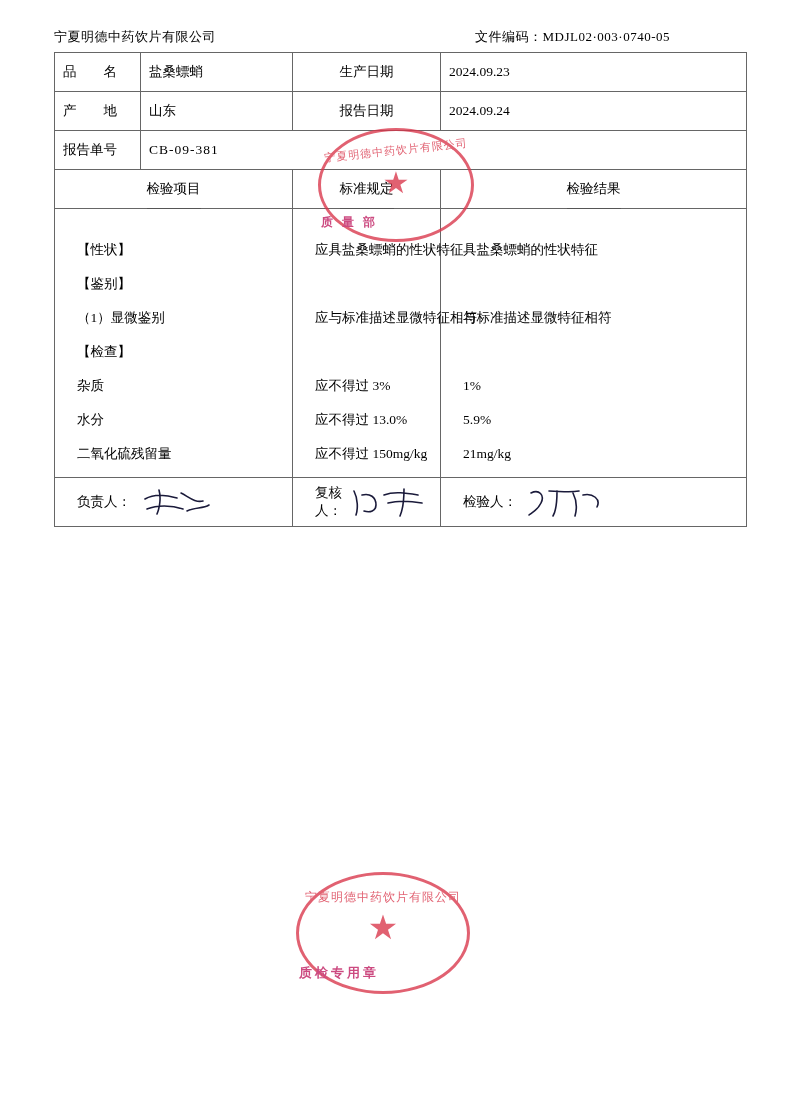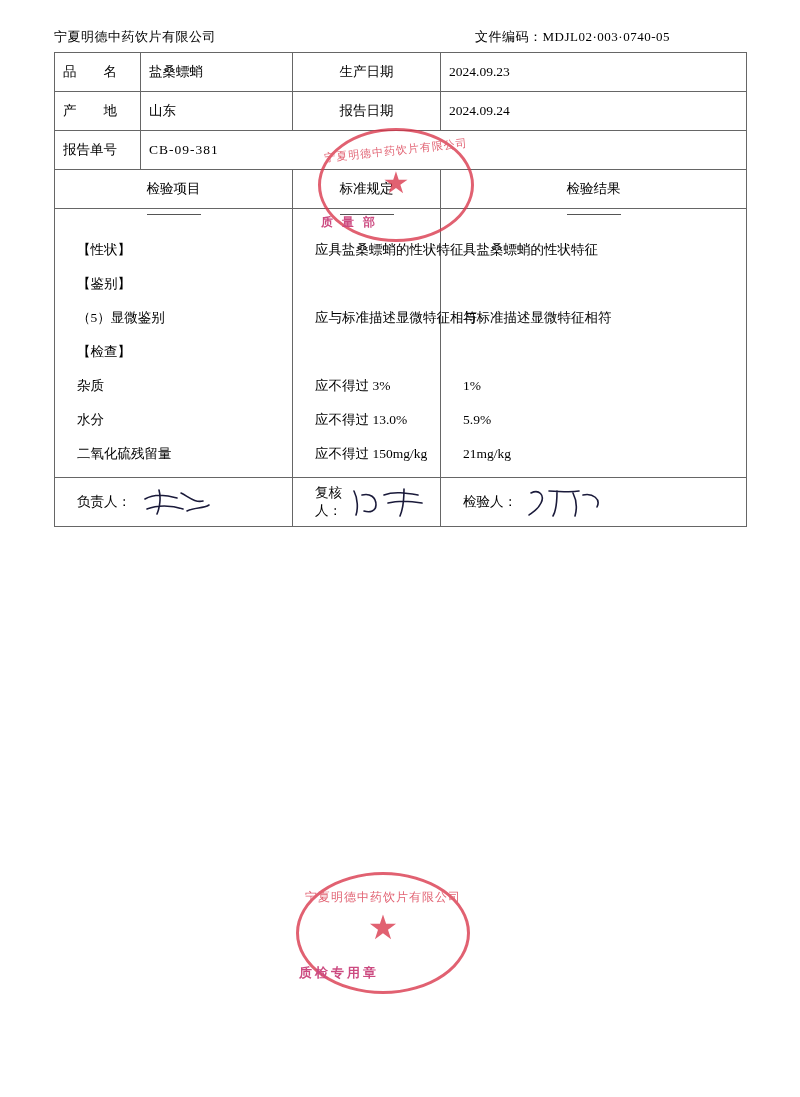--- a/index.html
+++ b/index.html
@@ -61,21 +61,21 @@
   .val { padding-left: 10px; }
   .row-report td { text-align: left; }
   .report-no-val { text-align: center; letter-spacing: 1px; }
   .cols-head td {
     text-align: center;
     height: 34px;
     border-bottom: 1px solid #666;
   }
   .cols-head span {
     border-bottom: 1px solid #555;
-    padding-bottom: 18px;
+    padding-bottom: 12px;
   }
   .body-cell {
     border-left: 1px solid #666;
     border-right: 1px solid #666;
     border-top: none;
     border-bottom: none;
     vertical-align: top;
     padding: 0;
   }
   .items {
@@ -207,21 +207,21 @@
       <tr class="cols-head">
         <td colspan="2"><span>检验项目</span></td>
         <td><span>标准规定</span></td>
         <td><span>检验结果</span></td>
       </tr>
       <tr class="big-body-row">
         <td class="body-cell" colspan="2">
           <ul class="items">
             <li>【性状】</li>
             <li>【鉴别】</li>
-            <li>（5）显微鉴别</li>
+            <li>（1）显微鉴别</li>
             <li>【检查】</li>
             <li>杂质</li>
             <li>水分</li>
             <li>二氧化硫残留量</li>
           </ul>
         </td>
         <td class="body-cell">
           <ul class="items">
             <li>应具盐桑螵蛸的性状特征</li>
             <li></li>

